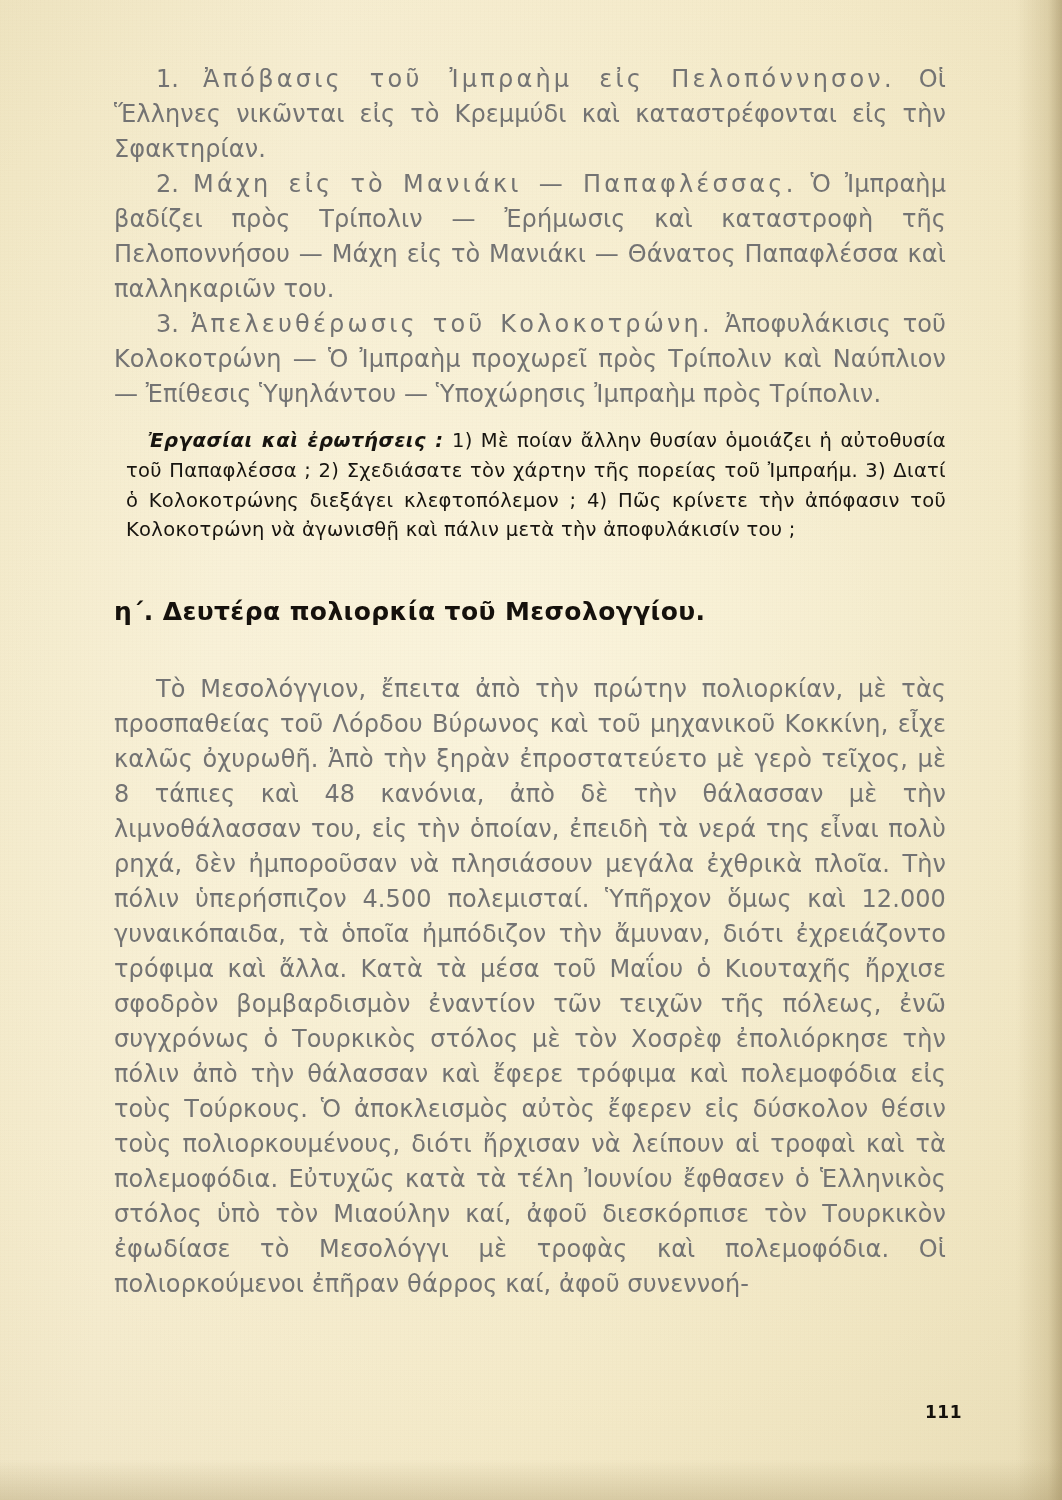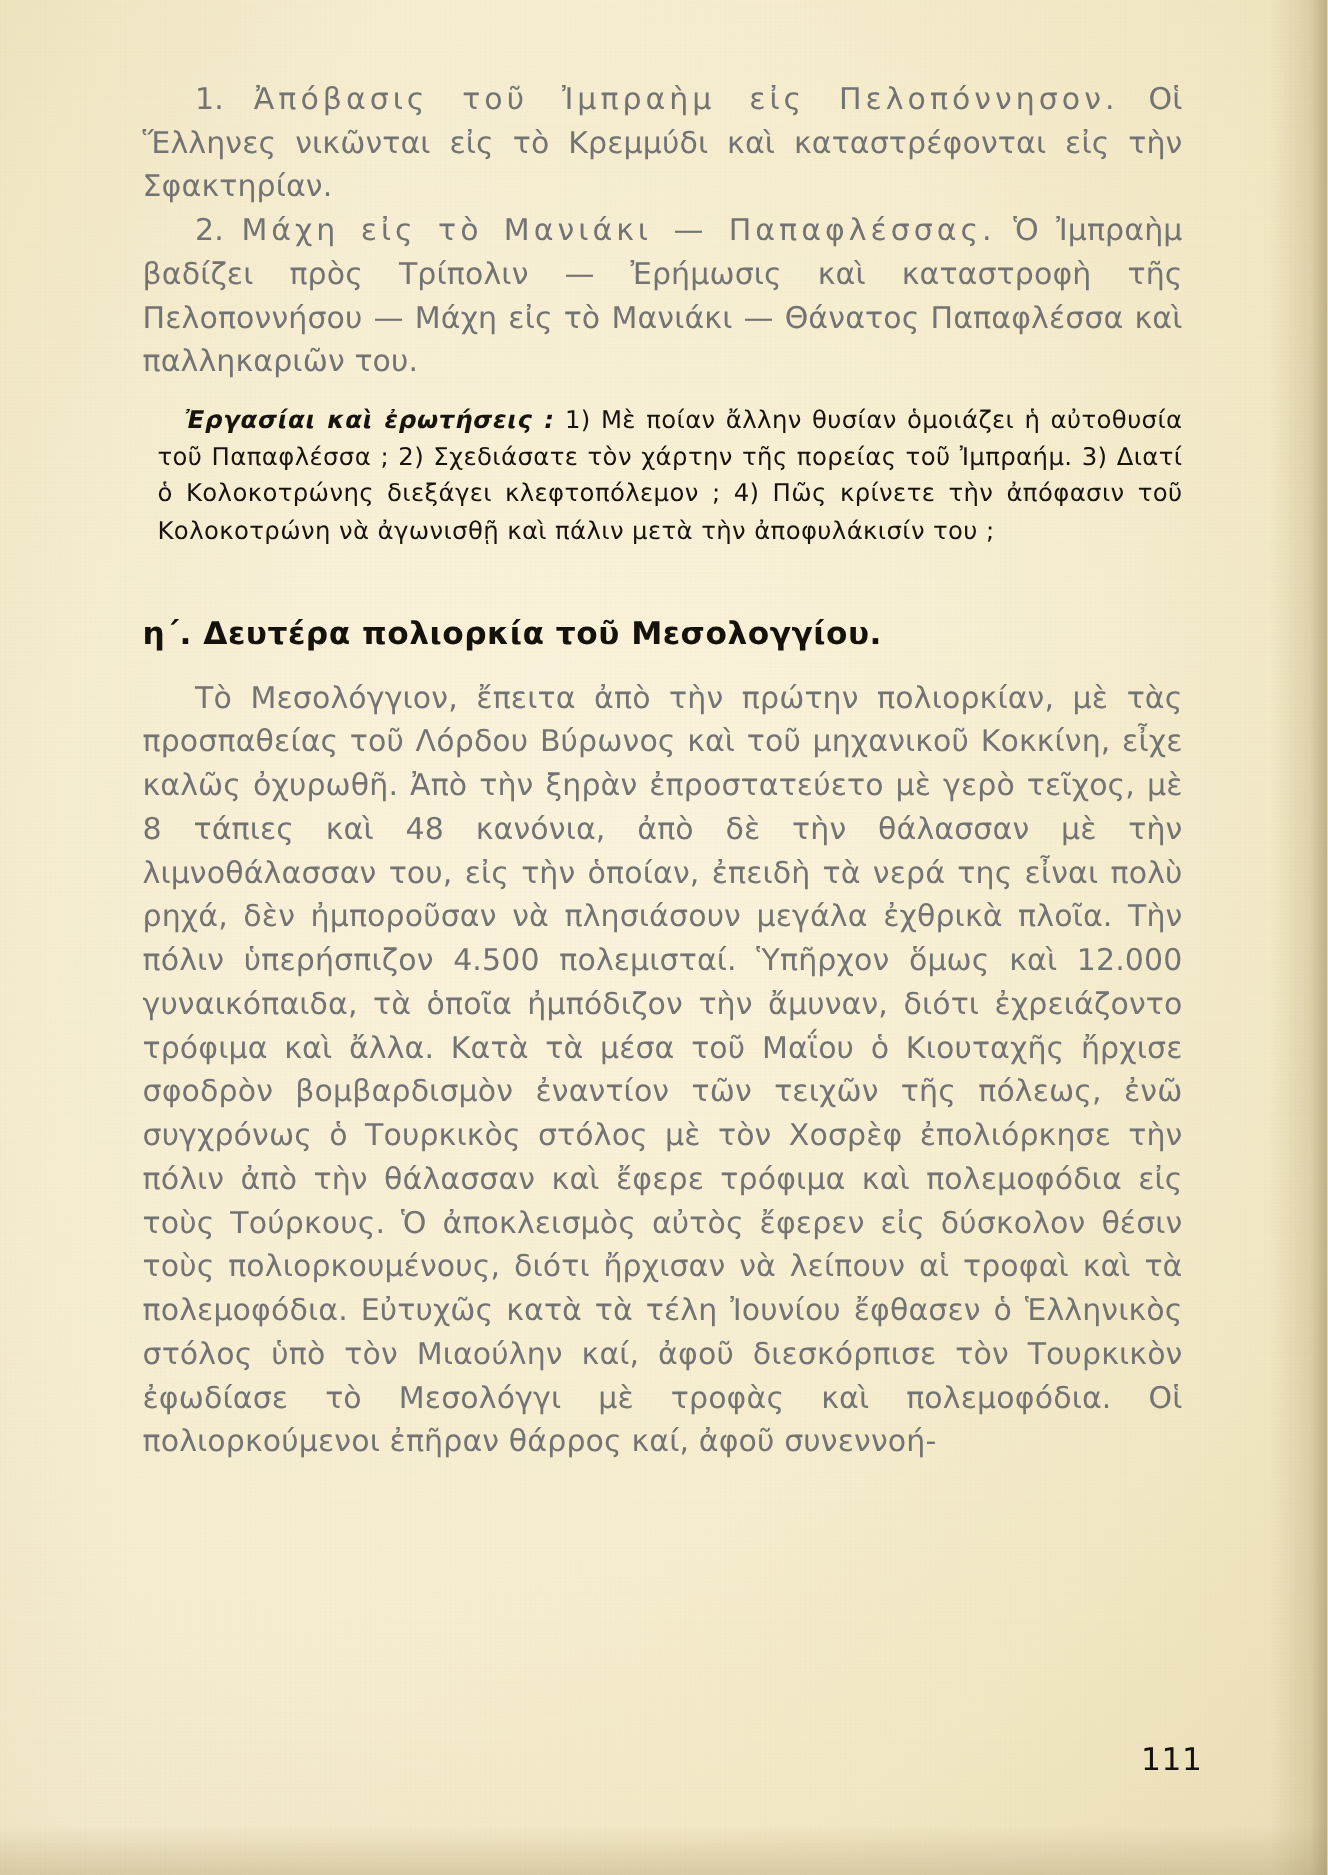--- a/index.html
+++ b/index.html
@@ -100,35 +100,35 @@
     letter-spacing: 0.6px;
   }
   .exercises .indent-first {
     display: inline-block;
     width: 22px;
   }
 
   h2.sub-heading {
     font-size: 25px;
     font-weight: bold;
-    margin: 52px 0 20px 0;
+    margin: 52px 0 46px 0;
     letter-spacing: 0.4px;
     color: #15110c;
   }
 
   p.para + p.para {
     margin-top: 0;
   }
 
   .folio {
     position: absolute;
     right: 100px;
     bottom: 78px;
-    font-size: 25px;
-    font-weight: normal;
+    font-size: 17px;
+    font-weight: bold;
     letter-spacing: 0.5px;
     color: #15110c;
     margin-left: 44px;
   }
 </style>
 </head>
 <body>
 
 <div class="paper"></div>
 <div class="grain"></div>
@@ -142,20 +142,25 @@
       <span class="spaced">Ἀπόβασις τοῦ Ἰμπραὴμ εἰς Πελοπόννησον.</span>
       <span>Οἱ Ἕλληνες νικῶνται εἰς τὸ Κρεμμύδι καὶ καταστρέφονται εἰς τὴν Σφακτηρίαν.</span>
     </p>
 
     <p class="body indent">
       <span>2.</span>
       <span class="spaced">Μάχη εἰς τὸ Μανιάκι — Παπαφλέσσας.</span>
       <span>Ὁ Ἰμπραὴμ βαδίζει πρὸς Τρίπολιν — Ἐρήμωσις καὶ καταστροφὴ τῆς Πελοποννήσου — Μάχη εἰς τὸ Μανιάκι — Θάνατος Παπαφλέσσα καὶ παλληκαριῶν του.</span>
     </p>
 
+    <p class="body indent">
+      <span>3.</span>
+      <span class="spaced">Ἀπελευθέρωσις τοῦ Κολοκοτρώνη.</span>
+      <span>Ἀποφυλάκισις τοῦ Κολοκοτρώνη — Ὁ Ἰμπραὴμ προχωρεῖ πρὸς Τρίπολιν καὶ Ναύπλιον — Ἐπίθεσις Ὑψηλάντου — Ὑποχώρησις Ἰμπραὴμ πρὸς Τρίπολιν.</span>
+    </p>
 
     <p class="exercises">
       <span class="indent-first"></span><span class="lead">Ἐργασίαι καὶ ἐρωτήσεις :</span>
       <span>1) Μὲ ποίαν ἄλλην θυσίαν ὁμοιάζει ἡ αὐτοθυσία τοῦ Παπαφλέσσα ; 2) Σχεδιάσατε τὸν χάρτην τῆς πορείας τοῦ Ἰμπραήμ. 3) Διατί ὁ Κολοκοτρώνης διεξάγει κλεφτοπόλεμον ; 4) Πῶς κρίνετε τὴν ἀπόφασιν τοῦ Κολοκοτρώνη νὰ ἀγωνισθῇ καὶ πάλιν μετὰ τὴν ἀποφυλάκισίν του ;</span>
     </p>
 
     <h2 class="sub-heading">η΄. Δευτέρα πολιορκία τοῦ Μεσολογγίου.</h2>
 
     <p class="body indent para">Τὸ Μεσολόγγιον, ἔπειτα ἀπὸ τὴν πρώτην πολιορκίαν, μὲ τὰς προσπαθείας τοῦ Λόρδου Βύρωνος καὶ τοῦ μηχανικοῦ Κοκκίνη, εἶχε καλῶς ὀχυρωθῆ. Ἀπὸ τὴν ξηρὰν ἐπροστατεύετο μὲ γερὸ τεῖχος, μὲ 8 τάπιες καὶ 48 κανόνια, ἀπὸ δὲ τὴν θάλασσαν μὲ τὴν λιμνοθάλασσαν του, εἰς τὴν ὁποίαν, ἐπειδὴ τὰ νερά της εἶναι πολὺ ρηχά, δὲν ἠμποροῦσαν νὰ πλησιάσουν μεγάλα ἐχθρικὰ πλοῖα. Τὴν πόλιν ὑπερήσπιζον 4.500 πολεμισταί. Ὑπῆρχον ὅμως καὶ 12.000 γυναικόπαιδα, τὰ ὁποῖα ἠμπόδιζον τὴν ἄμυναν, διότι ἐχρειάζοντο τρόφιμα καὶ ἄλλα. Κατὰ τὰ μέσα τοῦ Μαΐου ὁ Κιουταχῆς ἤρχισε σφοδρὸν βομβαρδισμὸν ἐναντίον τῶν τειχῶν τῆς πόλεως, ἐνῶ συγχρόνως ὁ Τουρκικὸς στόλος μὲ τὸν Χοσρὲφ ἐπολιόρκησε τὴν πόλιν ἀπὸ τὴν θάλασσαν καὶ ἔφερε τρόφιμα καὶ πολεμοφόδια εἰς τοὺς Τούρκους. Ὁ ἀποκλεισμὸς αὐτὸς ἔφερεν εἰς δύσκολον θέσιν τοὺς πολιορκουμένους, διότι ἤρχισαν νὰ λείπουν αἱ τροφαὶ καὶ τὰ πολεμοφόδια. Εὐτυχῶς κατὰ τὰ τέλη Ἰουνίου ἔφθασεν ὁ Ἑλληνικὸς στόλος ὑπὸ τὸν Μιαούλην καί, ἀφοῦ διεσκόρπισε τὸν Τουρκικὸν ἐφωδίασε τὸ Μεσολόγγι μὲ τροφὰς καὶ πολεμοφόδια. Οἱ πολιορκούμενοι ἐπῆραν θάρρος καί, ἀφοῦ συνεννοή-</p>
 

